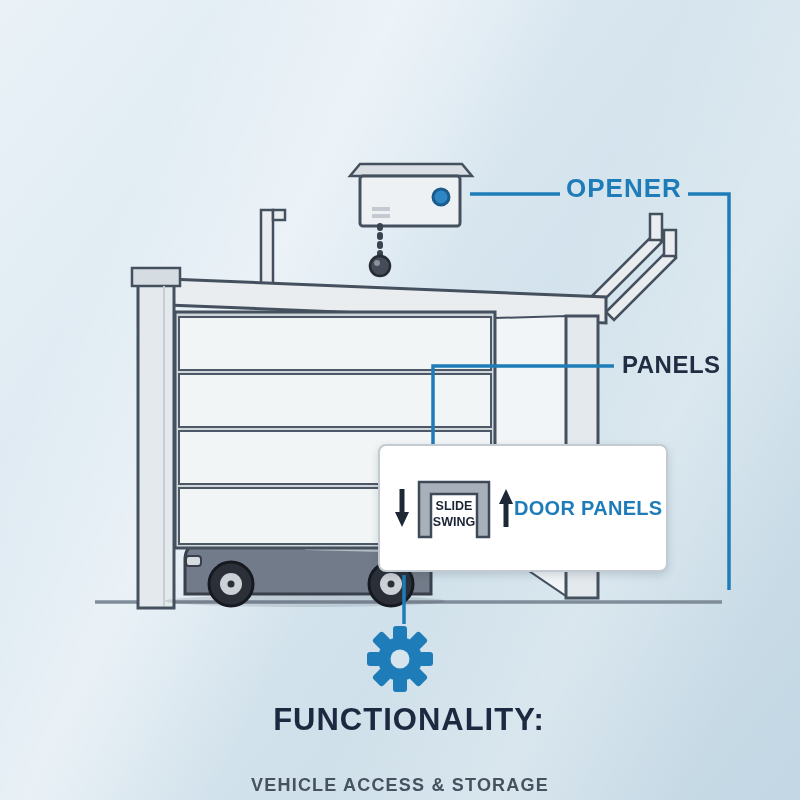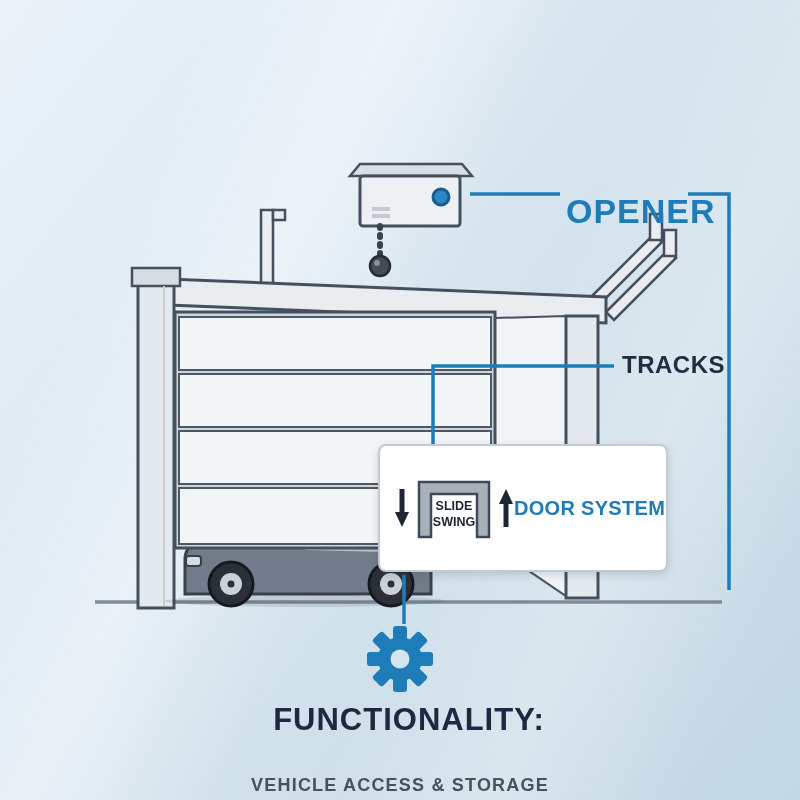--- a/index.html
+++ b/index.html
@@ -18,21 +18,21 @@
   .banner-tail.left{left:56px;clip-path:polygon(0 0,100% 28%,100% 100%,0 72%);}
   .banner-tail.right{right:56px;clip-path:polygon(0 28%,100% 0,100% 72%,0 100%);}
   .banner-bar{position:absolute;left:88px;top:28px;width:624px;height:52px;
     background:linear-gradient(180deg,#2187c4 0%,#1b7cb9 55%,#156da6 100%);
     display:flex;align-items:center;justify-content:center;}
   .banner-bar h1{margin:0;color:#ffffff;font-size:33px;font-weight:bold;letter-spacing:.5px;
     white-space:nowrap;transform:scaleX(.82);transform-origin:center;}
 
   
   .label{position:absolute;font-weight:bold;white-space:nowrap;z-index:3;}
-  .opener-label{left:566px;top:192px;font-size:34px;color:#1e7db8;letter-spacing:1px;}
+  .opener-label{left:566px;top:173px;font-size:26px;color:#1e7db8;letter-spacing:1px;}
   .tracks-label{left:622px;top:351px;font-size:24px;color:#212d42;letter-spacing:.5px;}
 
   
   .panel-box{position:absolute;left:378px;top:444px;width:290px;height:128px;z-index:3;
     background:#ffffff;border:2px solid #c3cad1;border-radius:8px;
     box-shadow:0 3px 8px rgba(40,60,80,.18);
     display:flex;align-items:center;padding:0 14px;box-sizing:border-box;}
   .icon-group{display:flex;align-items:center;gap:6px;}
   .panel-label{margin-left:auto;font-size:20px;font-weight:bold;color:#1e7db8;
     letter-spacing:.3px;white-space:nowrap;}
@@ -117,39 +117,39 @@
     <g stroke="#1e7db8" stroke-width="3.5" fill="none">
       <polyline points="470,194 560,194"></polyline>
       <polyline points="688,194 729,194 729,590"></polyline>
       <polyline points="614,366 433,366 433,444"></polyline>
       <line x1="404" y1="575" x2="404" y2="624"></line>
     </g>
   </svg>
 
 
   <div class="label opener-label">OPENER</div>
-  <div class="label tracks-label">TRACKS</div>
+  <div class="label tracks-label">PANELS</div>
 
   <div class="panel-box">
     <div class="icon-group">
       <svg width="16" height="44" viewBox="0 0 16 44">
         <line x1="8" y1="3" x2="8" y2="28" stroke="#1d2735" stroke-width="5"></line>
         <polygon points="1,26 15,26 8,41" fill="#1d2735"></polygon>
       </svg>
       <svg width="76" height="62" viewBox="0 0 76 62">
         <polygon points="3,60 3,5 73,5 73,60 61,60 61,17 15,17 15,60" fill="#a8b1ba" stroke="#3f4a58" stroke-width="2.5"></polygon>
         <text x="38" y="33" class="ch-t">SLIDE</text>
         <text x="38" y="49" class="ch-t">SWING</text>
       </svg>
       <svg width="16" height="44" viewBox="0 0 16 44">
         <line x1="8" y1="41" x2="8" y2="16" stroke="#1d2735" stroke-width="5"></line>
         <polygon points="1,18 15,18 8,3" fill="#1d2735"></polygon>
       </svg>
     </div>
-    <div class="panel-label">DOOR SYSTEM</div>
+    <div class="panel-label">DOOR PANELS</div>
   </div>
 
   <svg class="gear" width="66" height="66" viewBox="0 0 66 66">
     <g fill="#1e7db8" transform="translate(33,33)">
       <rect x="-7" y="-33" width="14" height="14" rx="3"></rect>
       <rect x="-7" y="-33" width="14" height="14" rx="3" transform="rotate(45)"></rect>
       <rect x="-7" y="-33" width="14" height="14" rx="3" transform="rotate(90)"></rect>
       <rect x="-7" y="-33" width="14" height="14" rx="3" transform="rotate(135)"></rect>
       <rect x="-7" y="-33" width="14" height="14" rx="3" transform="rotate(180)"></rect>
       <rect x="-7" y="-33" width="14" height="14" rx="3" transform="rotate(225)"></rect>

